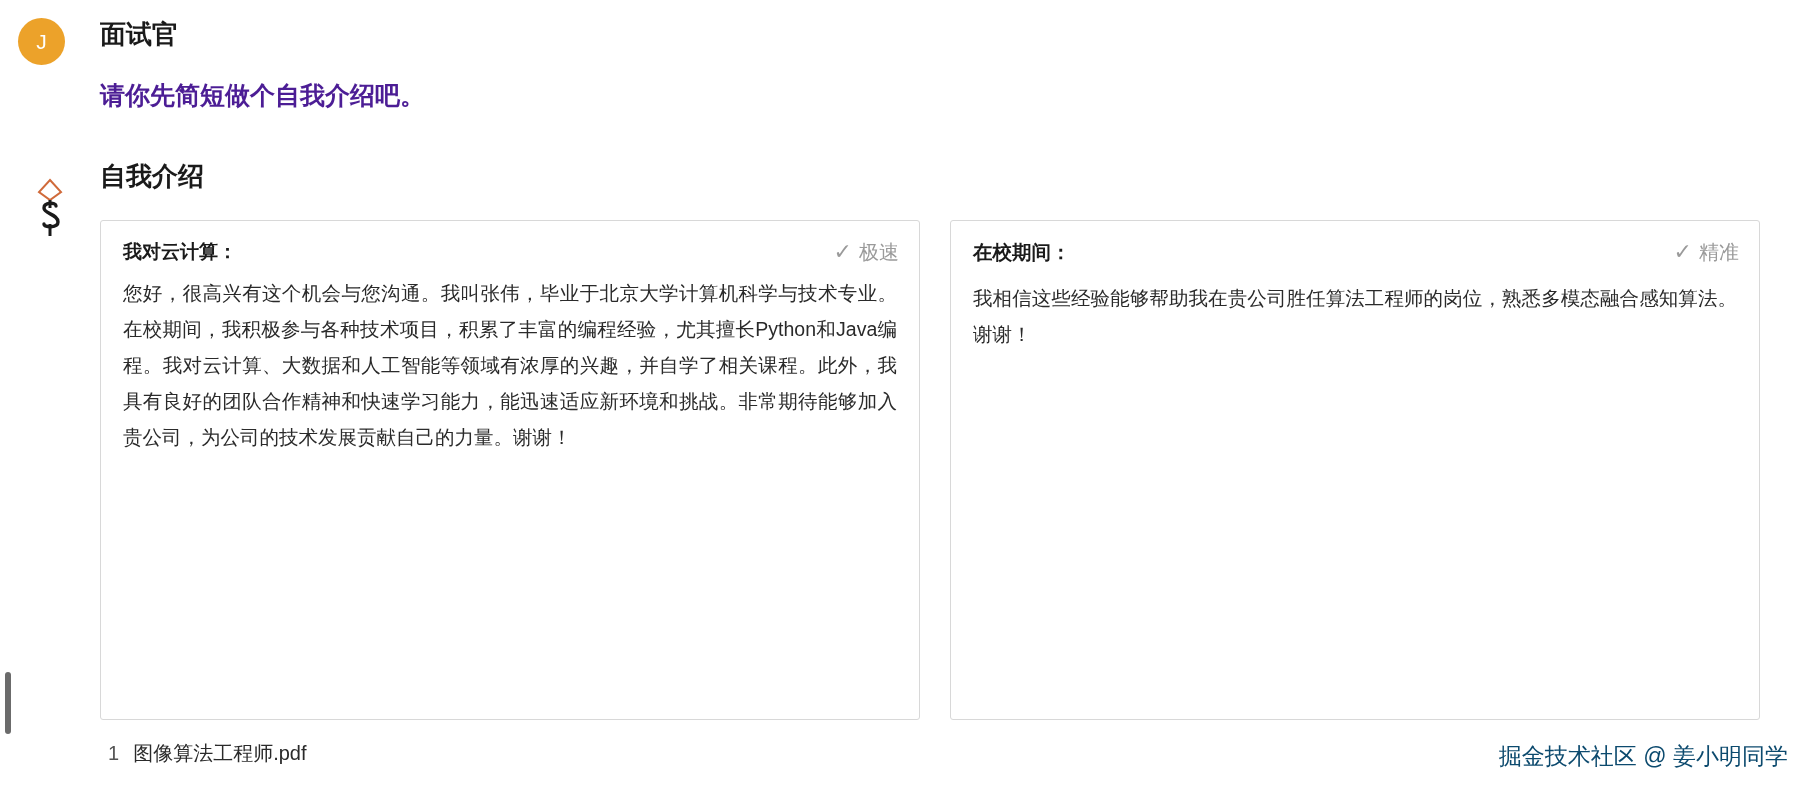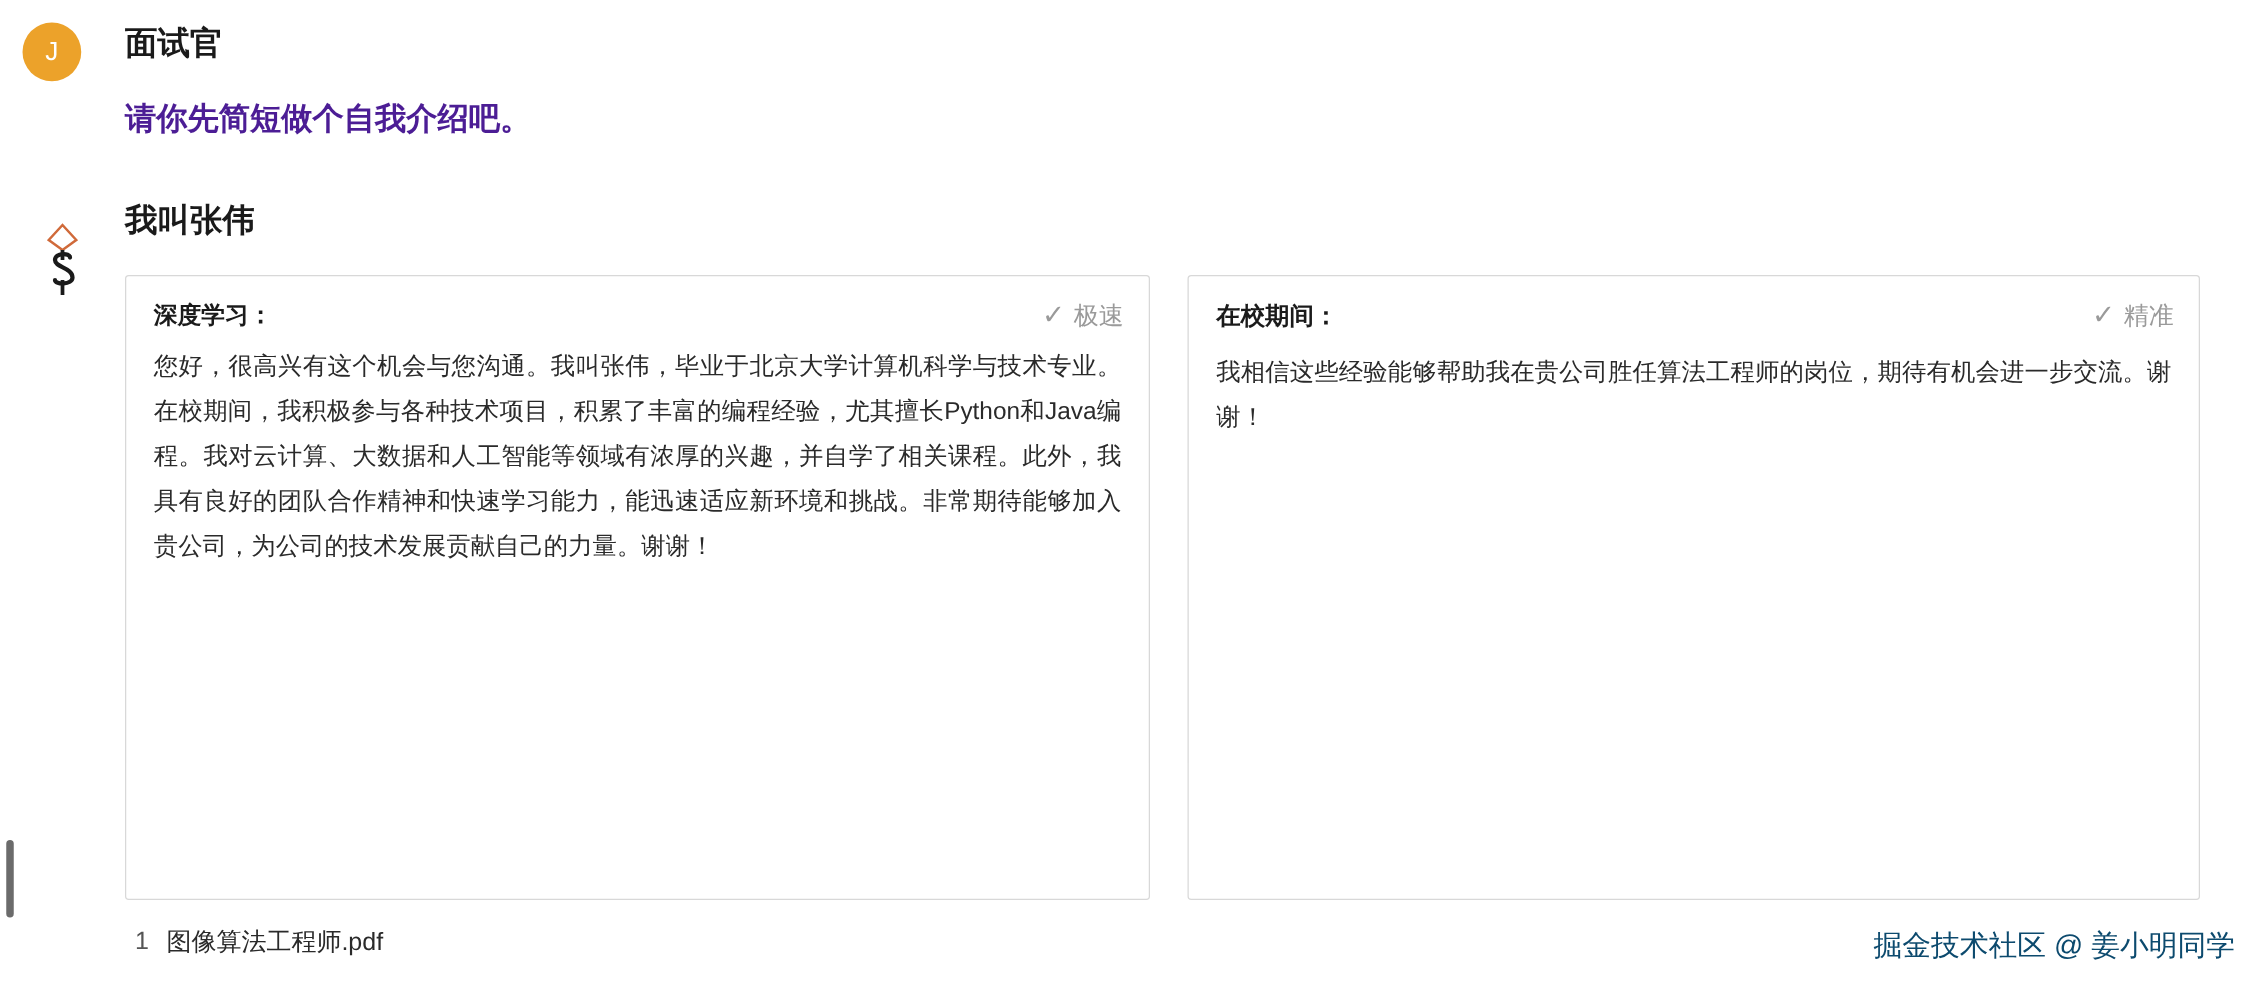--- a/index.html
+++ b/index.html
@@ -204,45 +204,45 @@
     <div class="assistant-logo">
       <svg width="44" height="66" viewBox="0 0 44 66" xmlns="http://www.w3.org/2000/svg">
         <path d="M22 2 L33 14 L22 22 L11 14 Z" fill="none" stroke="#d06a3a" stroke-width="2"></path>
         <path d="M28 28 C28 24, 16 24, 16 30 C16 36, 30 36, 30 44 C30 50, 16 50, 16 46" fill="none" stroke="#1a1a1a" stroke-width="3.4" stroke-linecap="round"></path>
         <line x1="22" y1="22" x2="22" y2="30" stroke="#1a1a1a" stroke-width="3"></line>
         <line x1="22" y1="46" x2="22" y2="58" stroke="#1a1a1a" stroke-width="3"></line>
       </svg>
     </div>
 
     <div class="msg-body-assistant">
-      <div class="assistant-name">我叫张伟</div>
+      <div class="assistant-name">自我介绍</div>
 
       <div class="panels">
 
         <div class="panel panel-left">
           <div class="badge">
             <span class="check">✓</span>
             <span>极速</span>
           </div>
 
-          <div class="sec-title">深度学习：</div>
+          <div class="sec-title">我对云计算：</div>
           <p class="body-text">您好，很高兴有这个机会与您沟通。我叫张伟，毕业于北京大学计算机科学与技术专业。在校期间，我积极参与各种技术项目，积累了丰富的编程经验，尤其擅长Python和Java编程。我对云计算、大数据和人工智能等领域有浓厚的兴趣，并自学了相关课程。此外，我具有良好的团队合作精神和快速学习能力，能迅速适应新环境和挑战。非常期待能够加入贵公司，为公司的技术发展贡献自己的力量。谢谢！</p>
         </div>
 
         <div class="panel panel-right">
           <div class="badge">
             <span class="check">✓</span>
             <span>精准</span>
           </div>
 
           <div class="right-title">在校期间：</div>
 
 
 
-          <p class="body-text">我相信这些经验能够帮助我在贵公司胜任算法工程师的岗位，期待有机会进一步交流。谢谢！</p>
+          <p class="body-text">我相信这些经验能够帮助我在贵公司胜任算法工程师的岗位，熟悉多模态融合感知算法。谢谢！</p>
         </div>
 
       </div>
 
       <div class="attachment-row">
         <span class="attachment-index">1</span>
         <span>图像算法工程师.pdf</span>
       </div>
 
     </div>

